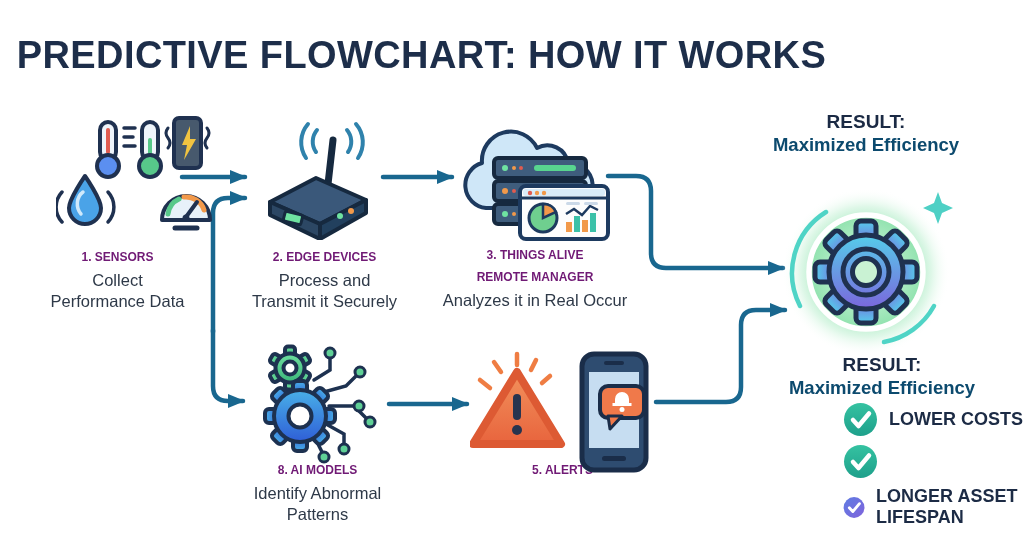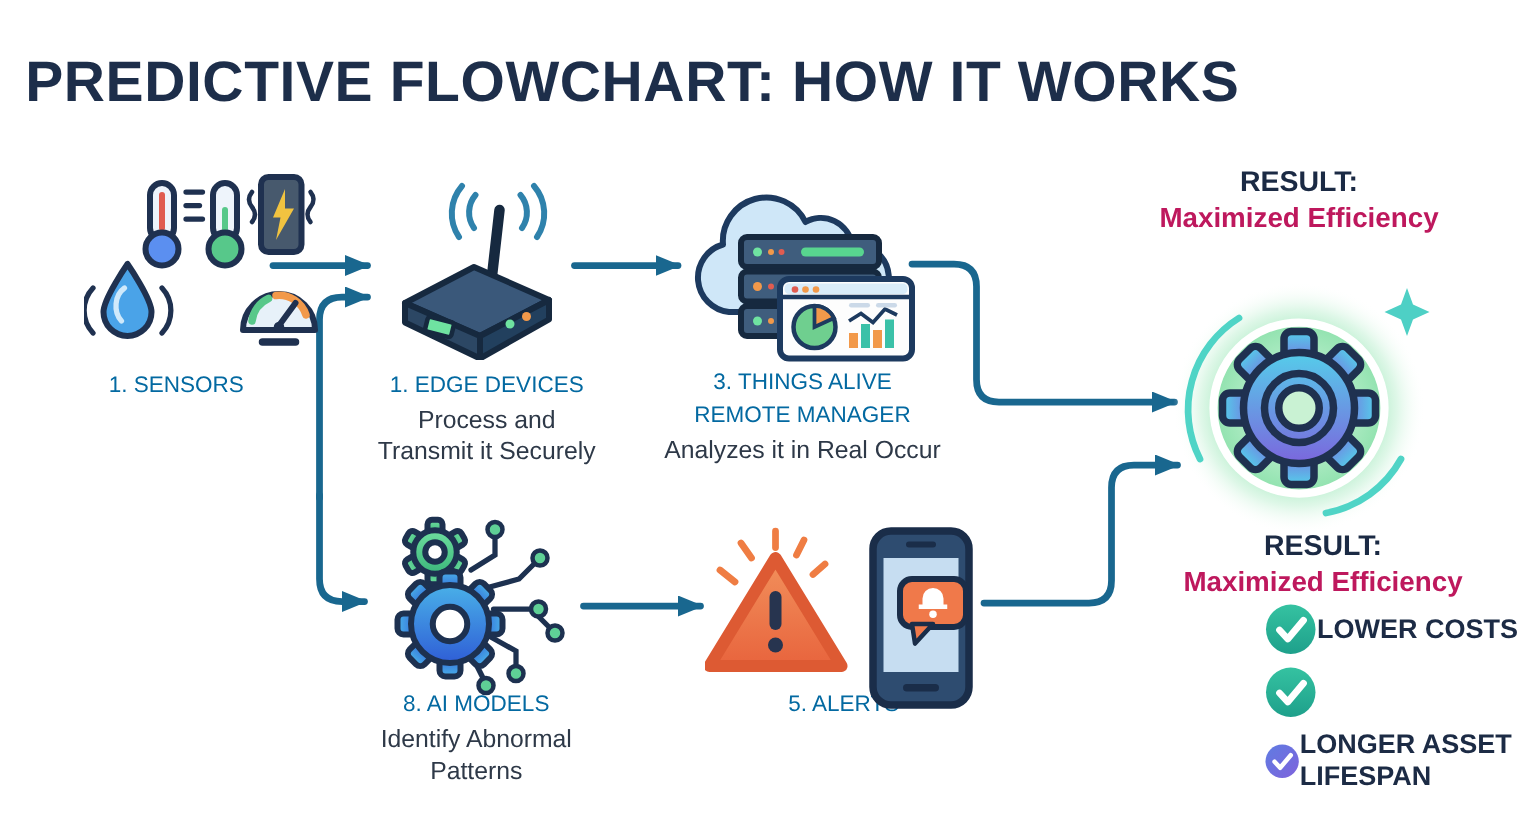--- a/index.html
+++ b/index.html
@@ -7,30 +7,30 @@
     position:relative;width:1024px;height:559px;background:#ffffff;overflow:hidden;
     font-family:"Liberation Sans", sans-serif;color:#1d2e4a;
   }
   .abs{position:absolute;}
   #title{
     top:34px;left:0;width:843px;text-align:center;
     font-size:38px;font-weight:800;letter-spacing:.4px;color:#1d2e4a;
   }
   .step-label{ text-align:center; }
   .step-title{
-    font-size:15px;font-weight:400;color:#0369a1;line-height:22px;white-space:pre-line;
+    font-size:12px;font-weight:700;color:#701a75;line-height:22px;white-space:pre-line;
   }
   .step-desc{
     font-size:16.5px;font-weight:400;color:#2e3948;line-height:21px;white-space:pre-line;margin-top:2px;
   }
   .result-label{ text-align:center; }
   .result-head{ font-size:19px;font-weight:800;color:#1b2a44;line-height:23px; }
-  .result-sub{ font-size:18.5px;font-weight:800;color:#be185d;line-height:23px; }
+  .result-sub{ font-size:18.5px;font-weight:800;color:#0c4a6e;line-height:23px; }
   #benefits{ display:flex;flex-direction:column;gap:7px; }
-  .benefit-row{ display:flex;align-items:center;}
+  .benefit-row{ display:flex;align-items:center;gap:11px; }
   .benefit-label{
     font-size:18px;font-weight:800;color:#1c2b45;line-height:21px;max-width:160px;
   }
   svg{display:block;}
   .icon-layer{z-index:2;}
   #connectors{z-index:1;left:0;top:0;}
 </style>
 </head>
 <body>
 
@@ -279,23 +279,25 @@
         <circle r="37"></circle>
       </g>
       <circle r="23" fill="none" stroke="#1f3150" stroke-width="5"></circle>
       <circle r="13.5" fill="#c9f2d3" stroke="#1f3150" stroke-width="5"></circle>
     </g>
     <path d="M160,6 L164,17 L175,22 L164,27 L160,38 L156,27 L145,22 L156,17 Z" fill="#4ed0c5"></path>
   </svg>
 
   <div class="abs step-label" style="left:20px;top:246px;width:195px">
     <div class="step-title">1. SENSORS</div>
+    <div class="step-desc">Collect
+Performance Data</div>
   </div>
   <div class="abs step-label" style="left:227px;top:246px;width:195px">
-    <div class="step-title">1. EDGE DEVICES</div>
+    <div class="step-title">2. EDGE DEVICES</div>
     <div class="step-desc">Process and
 Transmit it Securely</div>
   </div>
   <div class="abs step-label" style="left:420px;top:244px;width:230px">
     <div class="step-title">3. THINGS ALIVE
 REMOTE MANAGER</div>
     <div class="step-desc">Analyzes it in Real Occur</div>
   </div>
   <div class="abs step-label" style="left:220px;top:459px;width:195px">
     <div class="step-title">8. AI MODELS</div>

